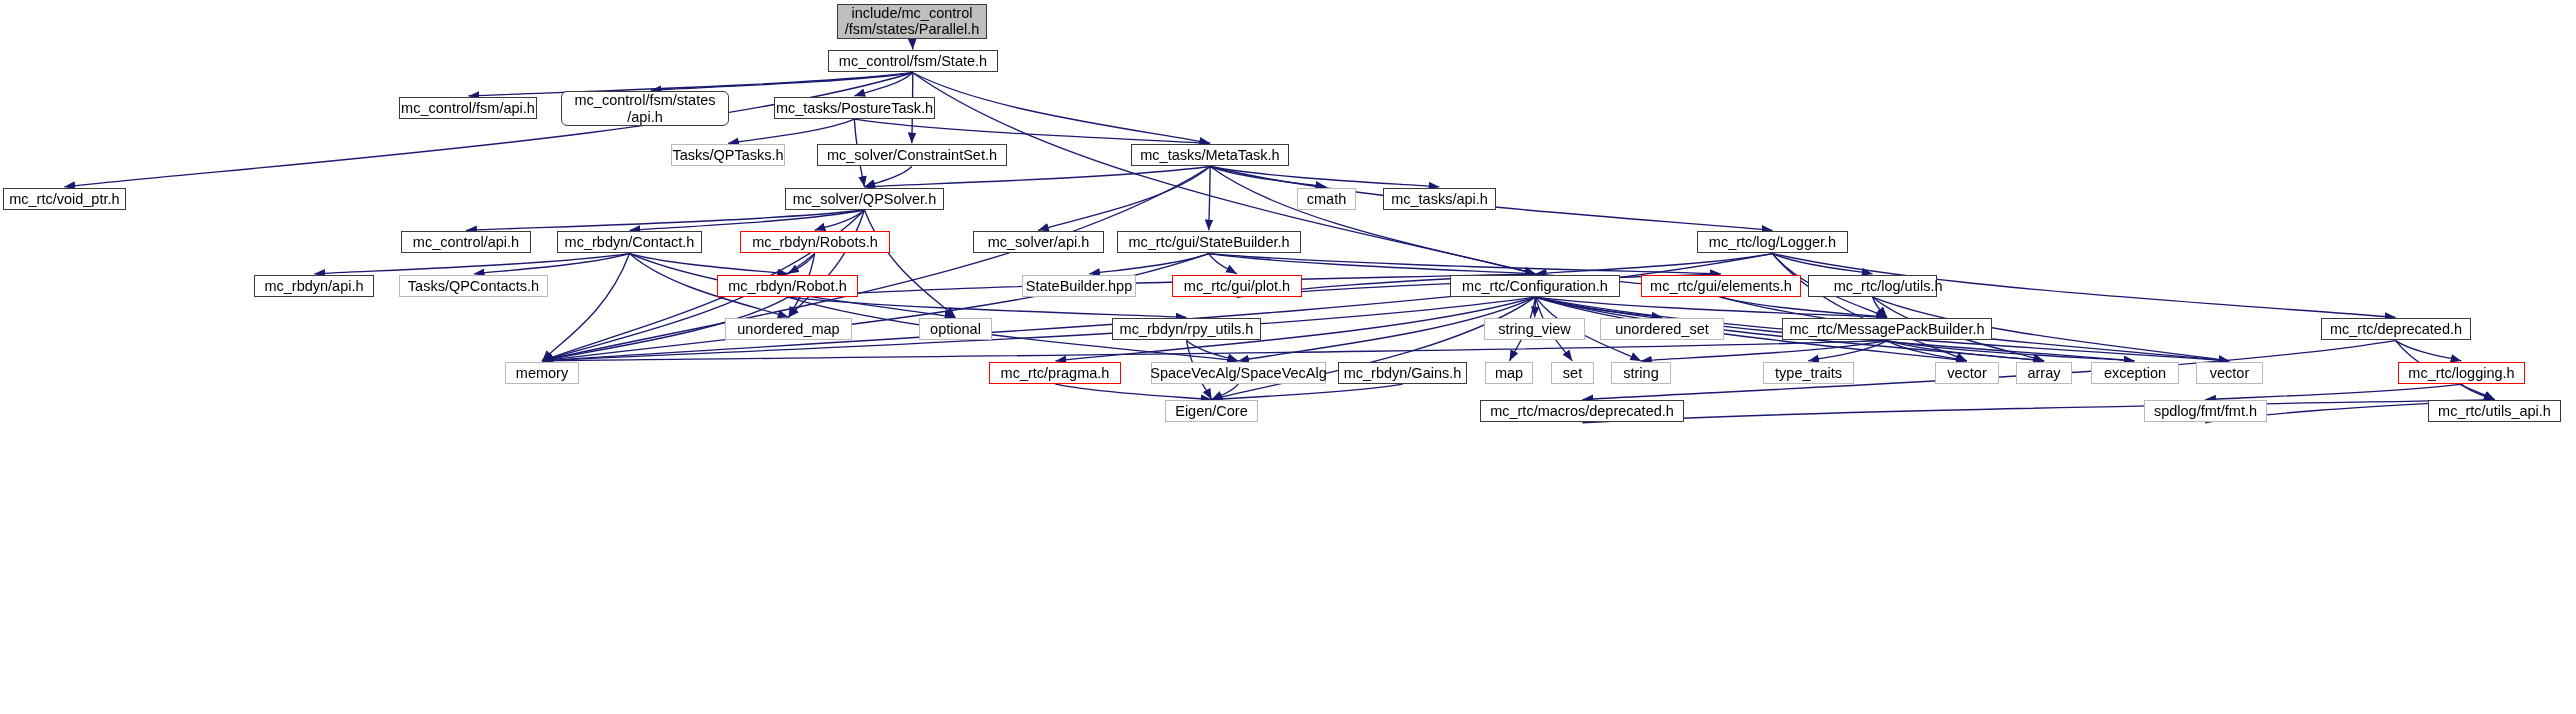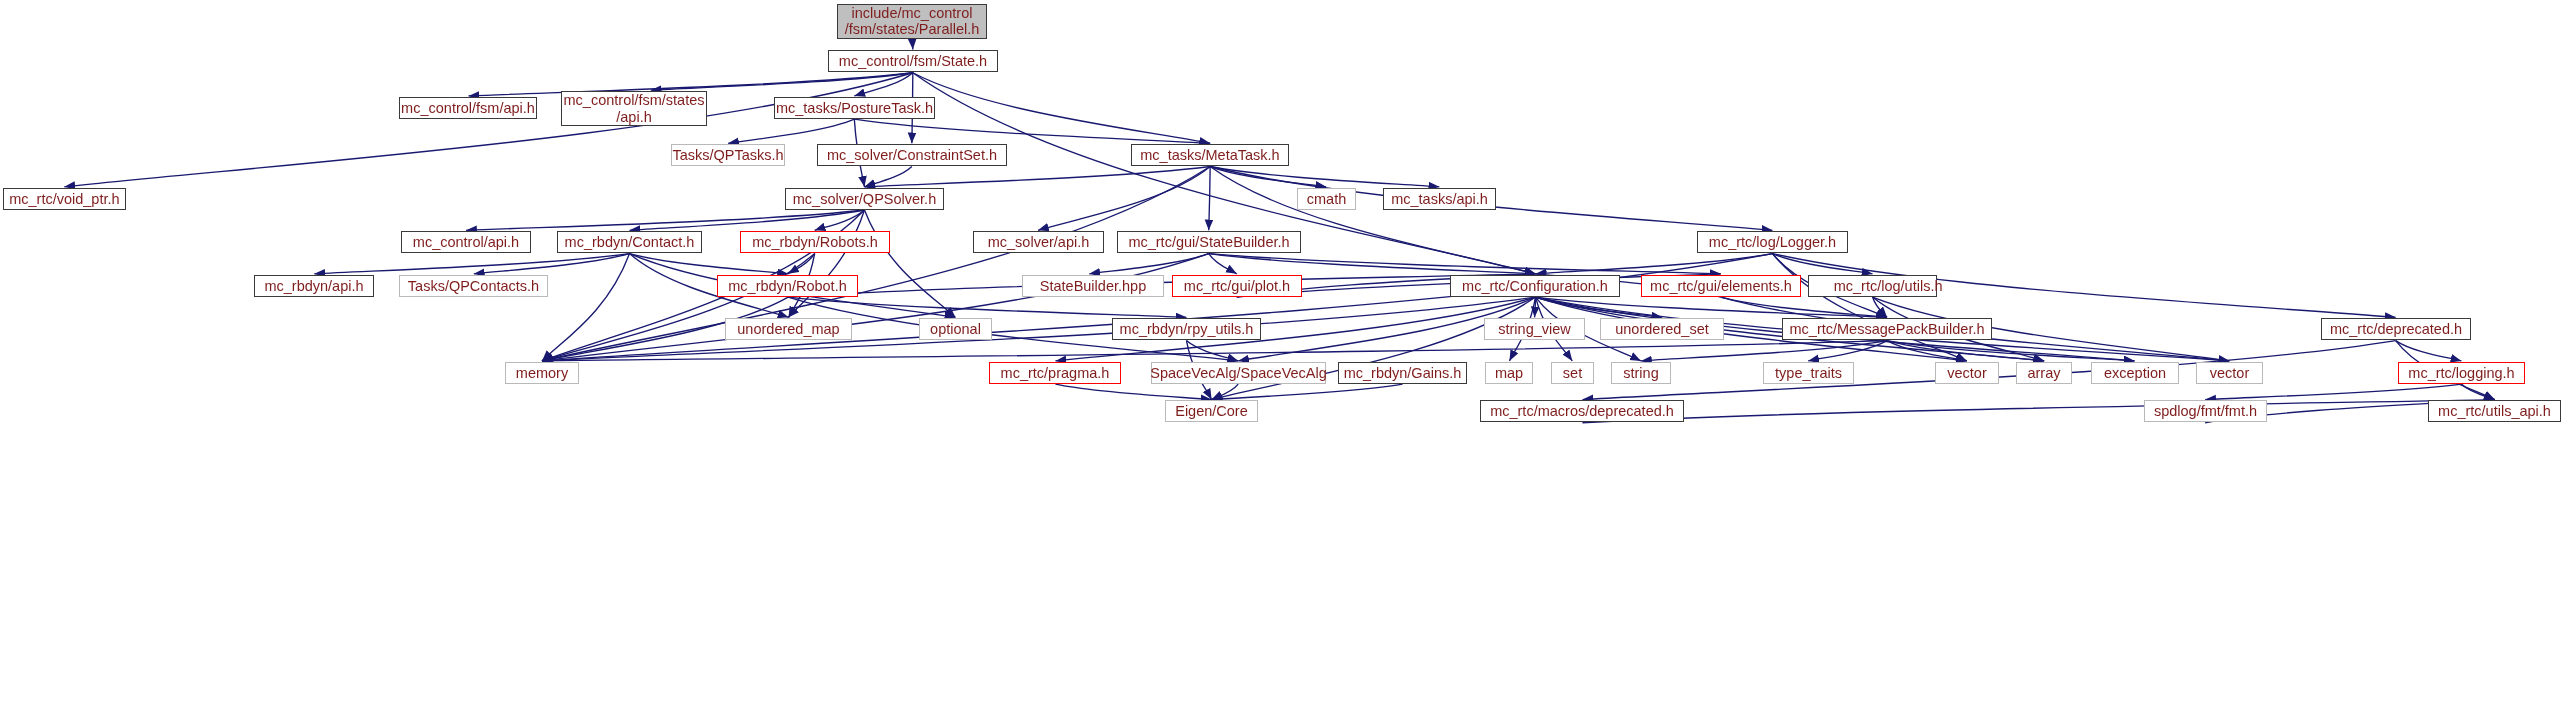--- a/index.html
+++ b/index.html
@@ -1,21 +1,21 @@
 <!DOCTYPE html>
 <html><head>
 <meta charset="utf-8">
 <style>
   html,body{margin:0;padding:0;background:#ffffff;}
   #canvas{position:relative;width:2576px;height:715px;background:#ffffff;
           font-family:"Liberation Sans","DejaVu Sans",sans-serif;overflow:hidden;}
   svg#edges{position:absolute;left:0;top:0;width:2576px;height:715px;}
   .node{position:absolute;box-sizing:border-box;display:flex;align-items:center;
         justify-content:center;text-align:center;background:#ffffff;
-        font-size:14.5px;line-height:1.12;color:#7f1d1d;white-space:pre-line;
+        font-size:14.5px;line-height:1.12;color:#000000;white-space:pre-line;
         padding:1px 4.8px;}
   .n-dark  {border:1.5px solid #3a3a3a;}
   .n-gray  {border:1.4px solid #b9b9b9;}
   .n-red   {border:1.5px solid #ff0000;}
   .n-root  {border:1.5px solid #3a3a3a;background:#bfbfbf;}
 </style>
 </head>
 <body>
 
 <div id="canvas">
@@ -116,40 +116,40 @@
         <path d="M2545.5,397 C2554.125,405.8 2571.375,409.8 2580,413" fill="none" stroke="#191970" stroke-width="1.4" marker-end="url(#arrow)"></path>
         <path d="M1636.5,437 C1872.375,423.8 2344.125,417.8 2580,413" fill="none" stroke="#191970" stroke-width="1.4" marker-end="url(#arrow)"></path>
         <path d="M2280.5,437 C2355.375,423.8 2505.125,417.8 2580,413" fill="none" stroke="#191970" stroke-width="1.4" marker-end="url(#arrow)"></path>
       </g>
   </svg>
   <div id="node-layer">
       <div class="node n-root" style="left: 837px; top: 3.9px; width: 150px; height: 35px;">include/mc_control
 /fsm/states/Parallel.h</div>
       <div class="node n-dark" style="left: 828px; top: 50px; width: 170px; height: 22px;">mc_control/fsm/State.h</div>
       <div class="node n-dark" style="left: 399px; top: 97px; width: 138px; height: 22px;">mc_control/fsm/api.h</div>
-      <div class="node n-dark" style="left: 561px; top: 91px; width: 146px; height: 35px;">mc_control/fsm/states
+      <div class="node n-dark" style="left: 561px; top: 91px; width: 168px; height: 35px; border-radius: 6px;">mc_control/fsm/states
 /api.h</div>
       <div class="node n-dark" style="left: 774px; top: 97px; width: 161px; height: 22px;">mc_tasks/PostureTask.h</div>
       <div class="node n-gray" style="left: 671px; top: 144px; width: 114px; height: 22px;">Tasks/QPTasks.h</div>
       <div class="node n-dark" style="left: 817px; top: 144px; width: 190px; height: 22px;">mc_solver/ConstraintSet.h</div>
       <div class="node n-dark" style="left: 1131px; top: 144px; width: 158px; height: 22px;">mc_tasks/MetaTask.h</div>
       <div class="node n-dark" style="left: 2.9px; top: 188px; width: 123px; height: 22px;">mc_rtc/void_ptr.h</div>
       <div class="node n-dark" style="left: 785px; top: 188px; width: 159px; height: 22px;">mc_solver/QPSolver.h</div>
       <div class="node n-gray" style="left: 1297px; top: 188px; width: 59px; height: 22px;">cmath</div>
       <div class="node n-dark" style="left: 1383px; top: 188px; width: 113px; height: 22px;">mc_tasks/api.h</div>
       <div class="node n-dark" style="left: 401px; top: 231px; width: 130px; height: 22px;">mc_control/api.h</div>
       <div class="node n-dark" style="left: 557px; top: 231px; width: 145px; height: 22px;">mc_rbdyn/Contact.h</div>
       <div class="node n-red" style="left: 740px; top: 231px; width: 150px; height: 22px;">mc_rbdyn/Robots.h</div>
       <div class="node n-dark" style="left: 973px; top: 231px; width: 131px; height: 22px;">mc_solver/api.h</div>
       <div class="node n-dark" style="left: 1117px; top: 231px; width: 184px; height: 22px;">mc_rtc/gui/StateBuilder.h</div>
       <div class="node n-dark" style="left: 1697px; top: 231px; width: 151px; height: 22px;">mc_rtc/log/Logger.h</div>
       <div class="node n-dark" style="left: 254px; top: 275px; width: 120px; height: 22px;">mc_rbdyn/api.h</div>
       <div class="node n-gray" style="left: 399px; top: 275px; width: 149px; height: 22px;">Tasks/QPContacts.h</div>
       <div class="node n-red" style="left: 717px; top: 275px; width: 141px; height: 22px;">mc_rbdyn/Robot.h</div>
-      <div class="node n-gray" style="left: 1022px; top: 275px; width: 142px; height: 22px;">StateBuilder.hpp</div>
+      <div class="node n-gray" style="left: 1022px; top: 275px; width: 114px; height: 22px;">StateBuilder.hpp</div>
       <div class="node n-red" style="left: 1172px; top: 275px; width: 130px; height: 22px;">mc_rtc/gui/plot.h</div>
       <div class="node n-dark" style="left: 1450px; top: 275px; width: 170px; height: 22px;">mc_rtc/Configuration.h</div>
       <div class="node n-red" style="left: 1641px; top: 275px; width: 160px; height: 22px;">mc_rtc/gui/elements.h</div>
       <div class="node n-dark" style="left: 1808px; top: 275px; width: 129px; height: 22px; padding-left: 36px;">mc_rtc/log/utils.h</div>
       <div class="node n-gray" style="left: 725px; top: 318px; width: 127px; height: 22px;">unordered_map</div>
       <div class="node n-gray" style="left: 919px; top: 318px; width: 73px; height: 22px;">optional</div>
       <div class="node n-dark" style="left: 1112px; top: 318px; width: 149px; height: 22px;">mc_rbdyn/rpy_utils.h</div>
       <div class="node n-gray" style="left: 1484px; top: 318px; width: 101px; height: 22px;">string_view</div>
       <div class="node n-gray" style="left: 1600px; top: 318px; width: 124px; height: 22px;">unordered_set</div>
       <div class="node n-dark" style="left: 1782px; top: 318px; width: 210px; height: 22px;">mc_rtc/MessagePackBuilder.h</div>

